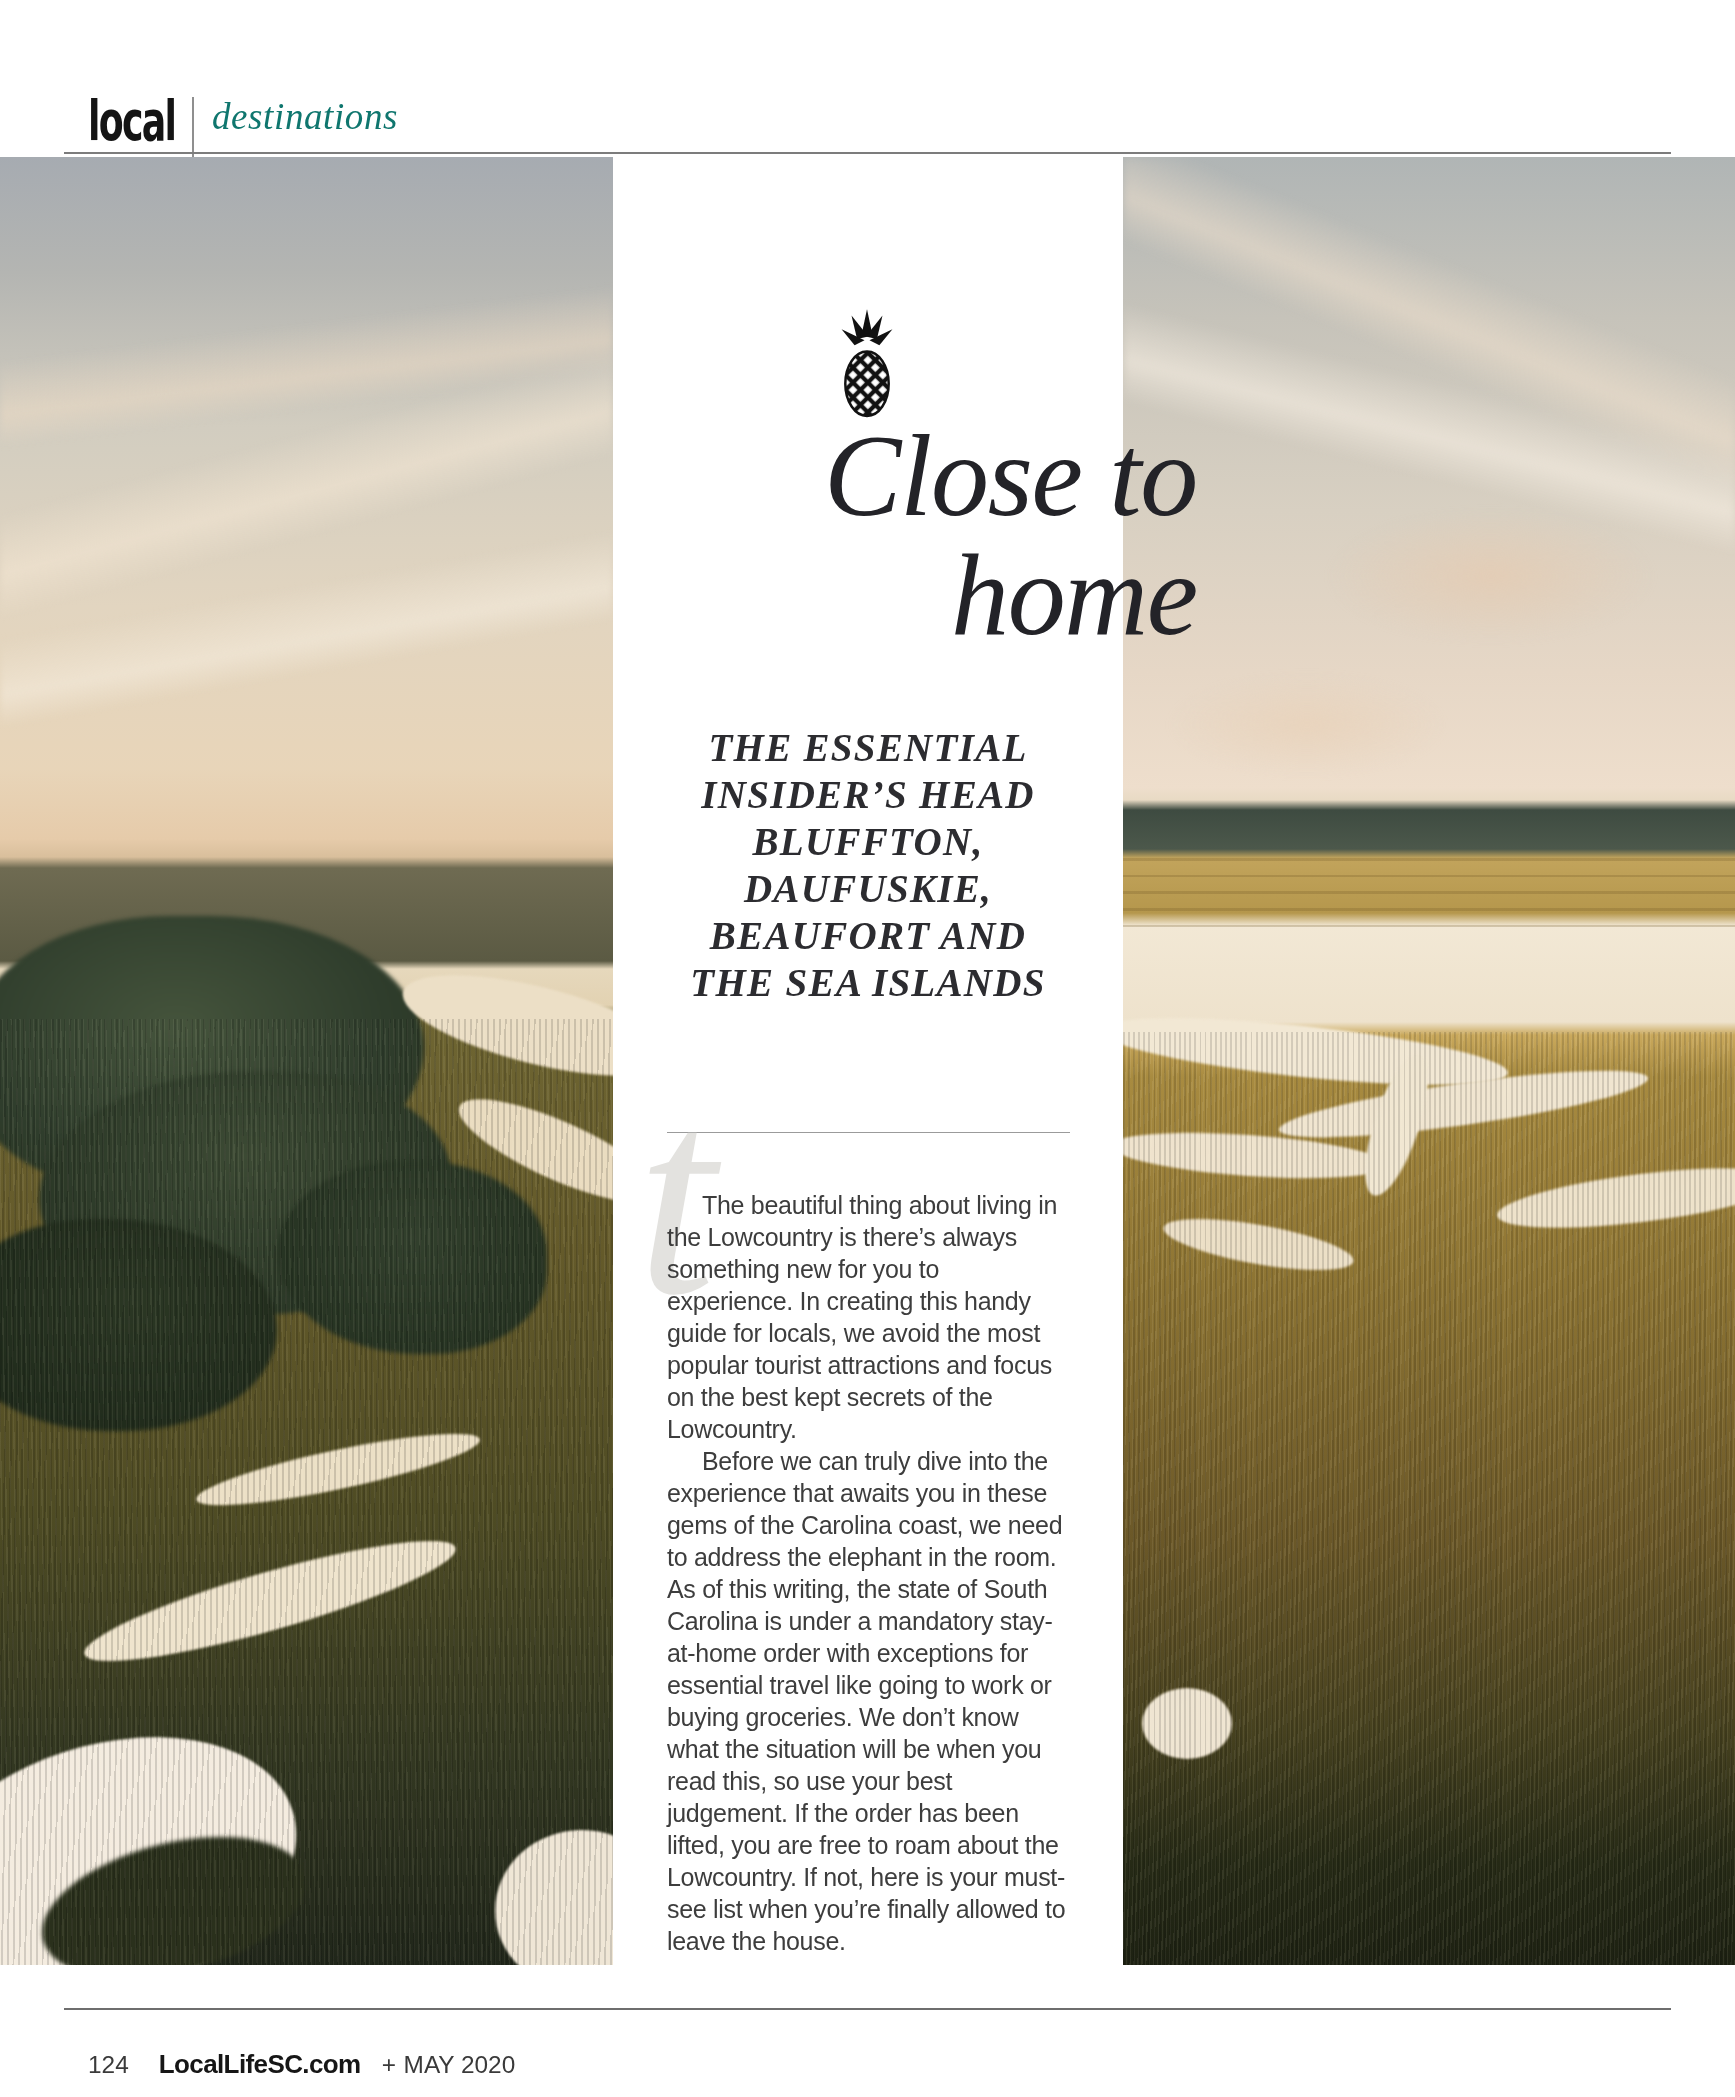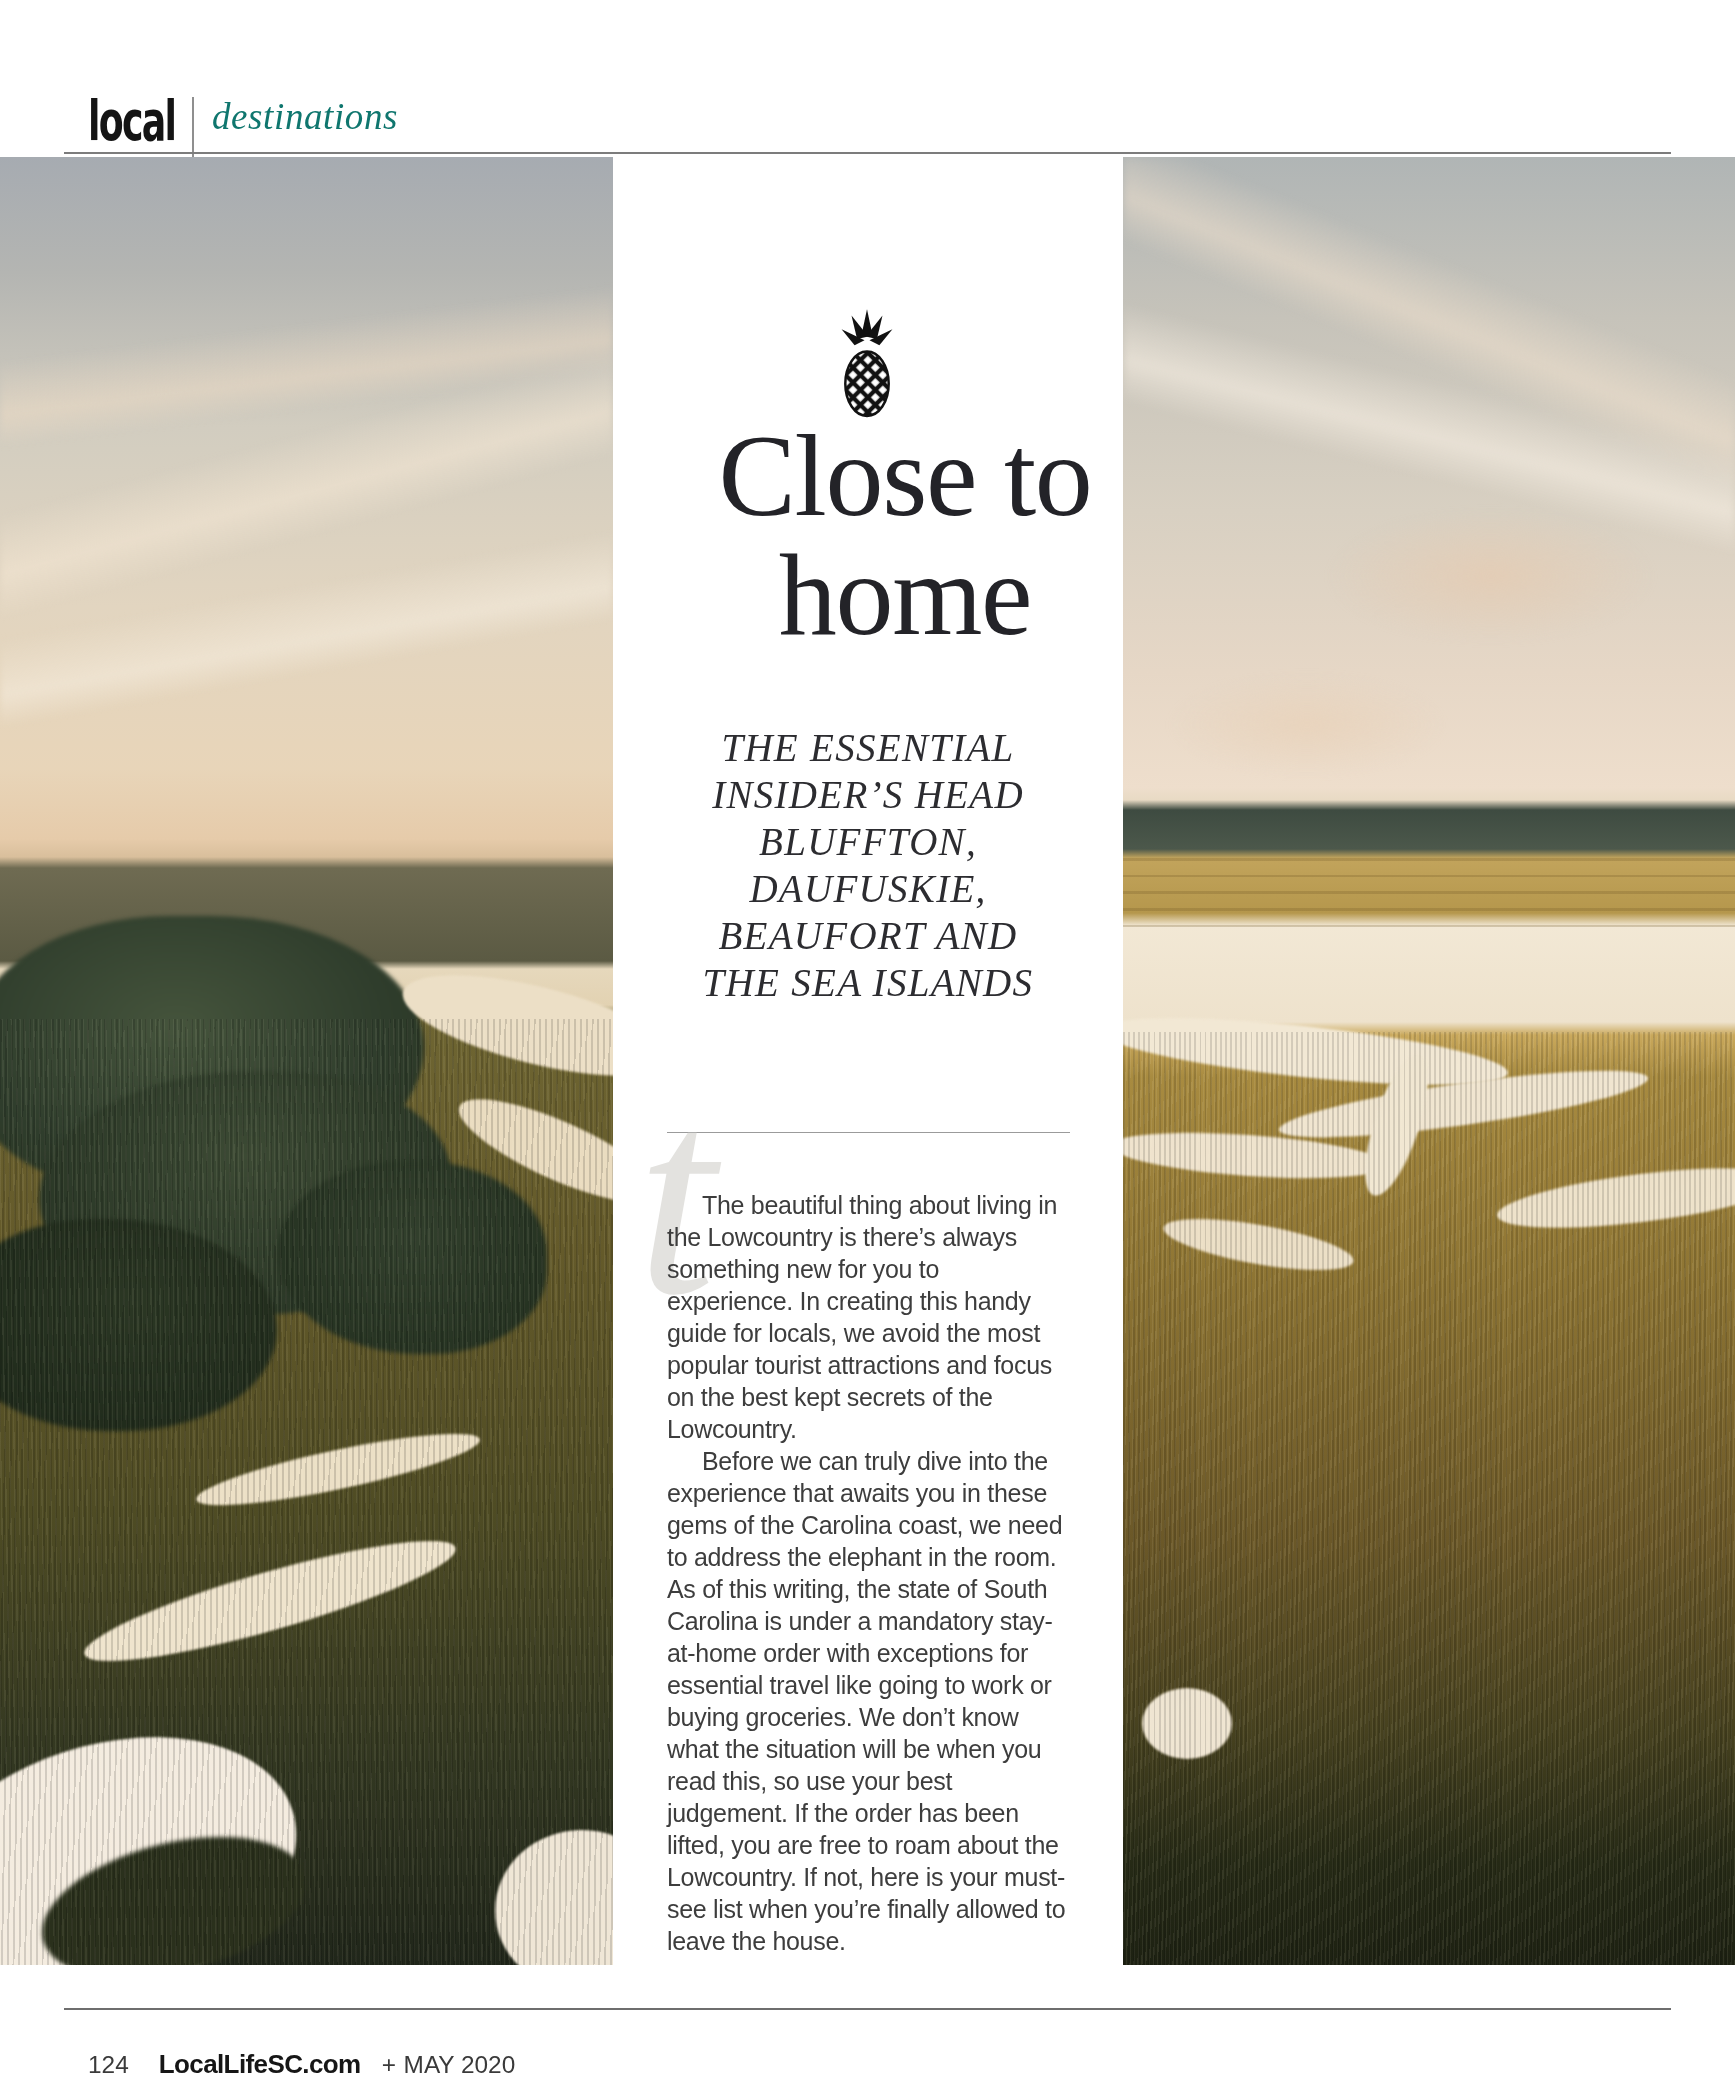--- a/index.html
+++ b/index.html
@@ -73,26 +73,26 @@
   .pr-ch4{left:251px;top:894px;width:45px;height:148px;transform:rotate(18deg);background:#f1e7d2;}
   .pr-ch5{left:373px;top:1017px;width:290px;height:48px;transform:rotate(-7deg);background:#eee2ca;}
   .pr-ch6{left:39px;top:1068px;width:193px;height:39px;transform:rotate(10deg);background:#ecdfc6;}
   .pr-pondA{left:19.3px;top:1531px;width:90px;height:71px;background:#efe5d2;}
   .pr-grass-tex{top:875px;background:
     repeating-linear-gradient(90deg,rgba(0,0,0,.13) 0 1.9px,transparent 1.9px 5.1px),
     repeating-linear-gradient(92deg,rgba(255,246,216,.08) 0 1.3px,transparent 1.3px 3.9px);}
 
   
   .pineapple{position:absolute;left:836px;top:306px;width:62px;height:122px;}
-  .title{position:absolute;left:613px;top:417px;width:584px;text-align:center;
-    font-family:"Liberation Serif","DejaVu Serif",serif;font-weight:400;
+  .title{position:absolute;left:613px;top:417px;width:584px;text-align:right;
+    font-family:"Liberation Serif","DejaVu Serif",serif;font-style:italic;font-weight:400;
     font-size:116px;line-height:119px;color:#232328;letter-spacing:-1.3px;}
   .title span{display:block;}
   .subtitle{position:absolute;left:613px;top:724px;width:510px;text-align:center;
-    font-family:"Liberation Serif","DejaVu Serif",serif;font-style:italic;font-weight:400;
+    font-family:"Liberation Serif","DejaVu Serif",serif;font-style:italic;font-weight:700;
     font-size:39px;line-height:47px;color:#2c2c30;letter-spacing:1.3px;}
   .subtitle span{display:block;}
   .ghost-t{position:absolute;left:637px;top:1055px;z-index:2;
     font-family:"Liberation Serif","DejaVu Serif",serif;font-style:italic;
     font-size:283px;line-height:1;color:#e3e2df;}
   .divider{position:absolute;left:667px;top:1132px;width:403px;height:1.3px;background:#9b9b9b;z-index:1;}
   .body-copy{position:absolute;left:667px;top:1189px;width:403px;z-index:3;
     font-size:25px;line-height:32px;color:#3d3d3d;letter-spacing:-0.3px;}
   .body-copy p{margin:0;text-indent:35px;}
 

